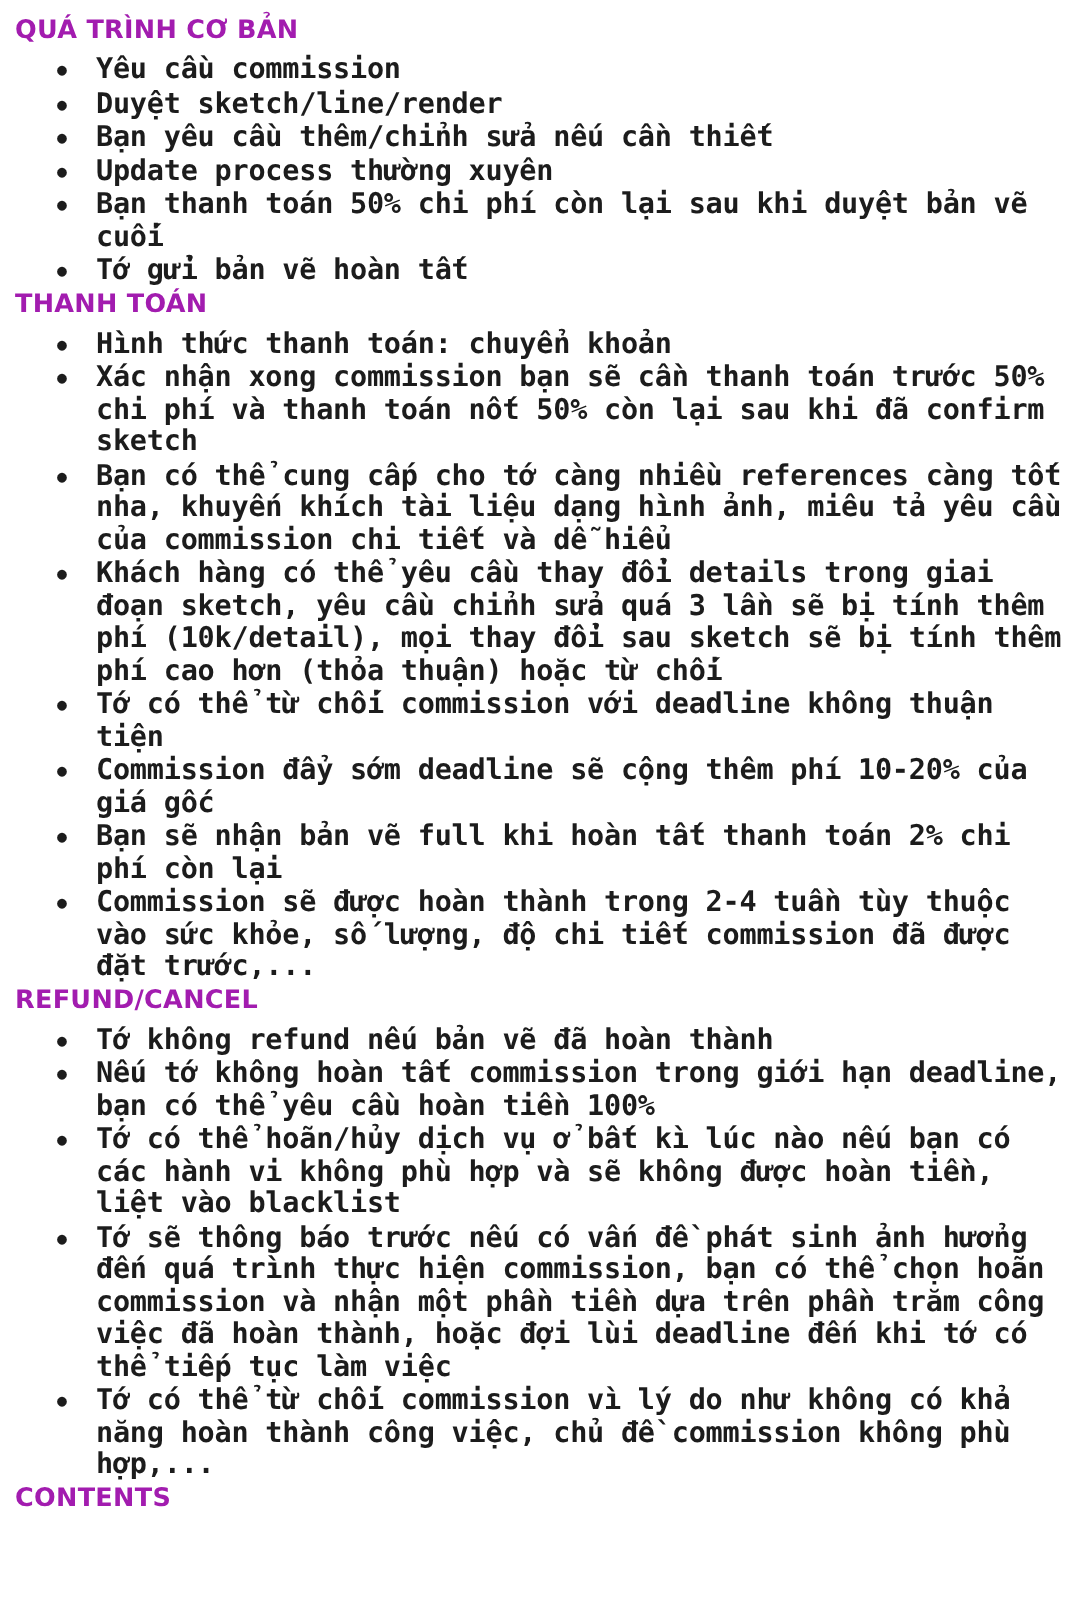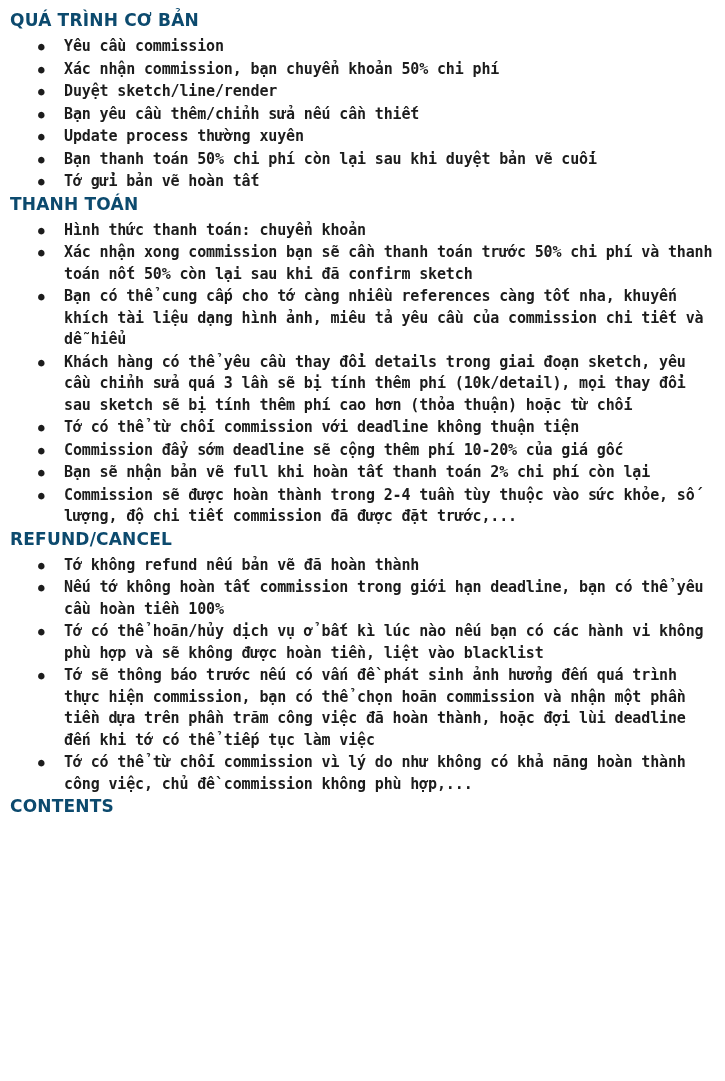--- a/index.html
+++ b/index.html
@@ -16,38 +16,38 @@
   }
   .page {
     width: 725px;
     box-sizing: border-box;
     padding: 10px 8px 0 8px;
   }
   .section {
     margin-bottom: 0;
   }
   .section-title {
-    color: #0c4a6e;
+    color: #a21caf;
     font-family: "DejaVu Sans", sans-serif;
     font-weight: bold;
     font-size: 17px;
     letter-spacing: 0.2px;
     margin: 0 0 6px 2px;
   }
   .sec-gap-1 { margin-top: 0; }
   .sec-gap { }
   ul.bullets {
     list-style: none;
     margin: 0;
     padding: 0 0 0 30px;
   }
   ul.bullets > li {
     position: relative;
     font-family: "DejaVu Sans Mono", monospace;
-    font-size: 15px;
+    font-size: 19px;
     line-height: 21.5px;
     font-weight: bold;
     color: #1c1c1c;
     padding-left: 26px;
     margin-bottom: 1px;
     letter-spacing: -0.15px;
   }
   ul.bullets > li::before {
     content: "\25CF";
     position: absolute;
@@ -64,21 +64,20 @@
 </style>
 </head>
 <body>
 
 <div class="page">
 
   <div class="section sec-gap-1">
     <div class="section-title">QUÁ TRÌNH CƠ BẢN</div>
     <ul class="bullets">
       <li>Yêu cầu commission</li>
-      <li>Xác nhận commission, bạn chuyển khoản 50% chi phí</li>
       <li>Duyệt sketch/line/render</li>
       <li>Bạn yêu cầu thêm/chỉnh sửa nếu cần thiết</li>
       <li>Update process thường xuyên</li>
       <li>Bạn thanh toán 50% chi phí còn lại sau khi duyệt bản vẽ cuối</li>
       <li>Tớ gửi bản vẽ hoàn tất</li>
     </ul>
   </div>
 
   <div class="section sec-gap">
     <div class="section-title">THANH TOÁN</div>

